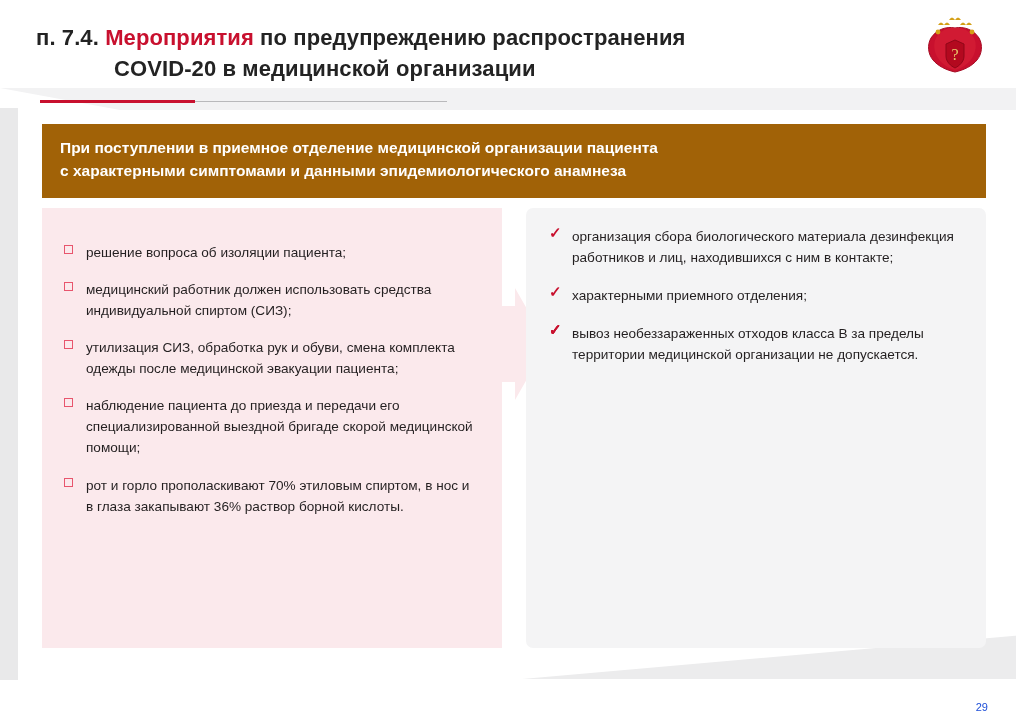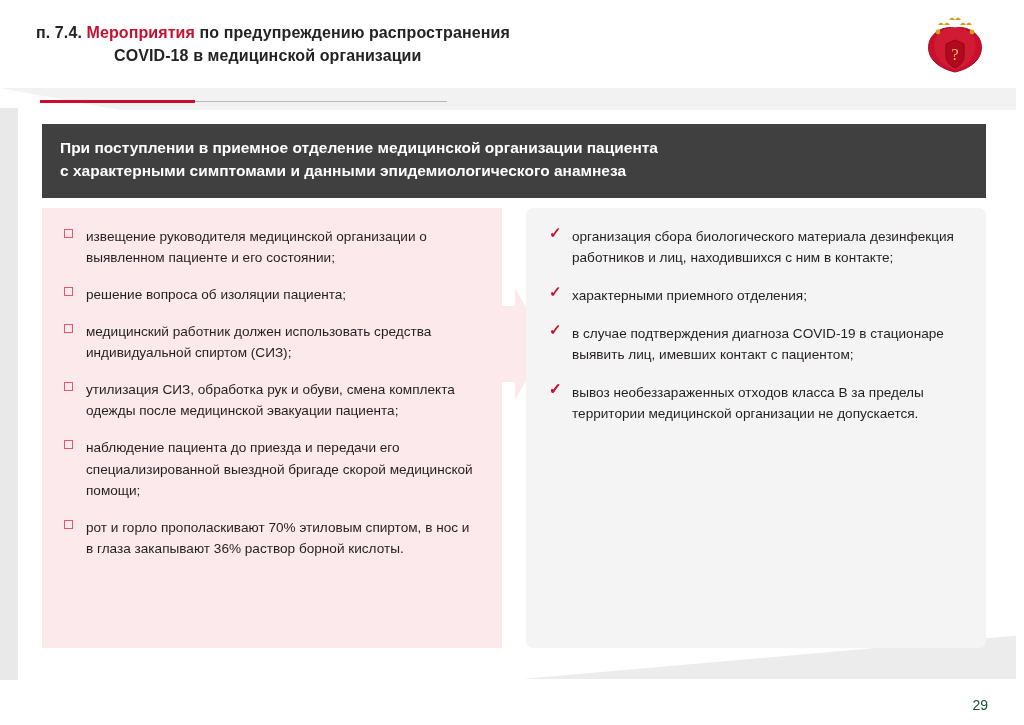--- a/index.html
+++ b/index.html
@@ -66,21 +66,21 @@
   }
 
   
   .header {
     position: absolute;
     left: 36px;
     top: 22px;
     width: 790px;
   }
   .title {
-    font-size: 16px;
+    font-size: 22px;
     font-weight: bold;
     color: #232323;
     line-height: 1.42;
     letter-spacing: 0.1px;
   }
   .title .num {
     color: #232323;
   }
   .title .red {
     color: #c8102e;
@@ -121,21 +121,21 @@
     width: 66px;
     height: 66px;
   }
 
   
   .banner {
     position: absolute;
     left: 42px;
     top: 124px;
     width: 944px;
-    background: #404040;
+    background: #a16207;
     padding: 13px 20px 15px 18px;
     box-sizing: border-box;
   }
   .banner-text {
     color: #ffffff;
     font-size: 15.5px;
     font-weight: bold;
     line-height: 1.48;
   }
 
@@ -209,40 +209,40 @@
     font-size: 15px;
     line-height: 16px;
     font-weight: bold;
   }
 
   
   .page-num {
     position: absolute;
     right: 36px;
     bottom: 12px;
-    font-size: 14px;
-    color: #14532d;
+    font-size: 11px;
+    color: #1d4ed8;
   }
 </style>
 </head>
 <body>
 
 <div class="slide">
 
   <div class="bg-bottom-diag"></div>
   <div class="bg-bottom-white"></div>
   <div class="bg-left-bar"></div>
   <div class="bg-diag-top"></div>
   <div class="bg-right-white"></div>
 
   <div class="header">
     <div class="title">
       <span class="num">п. 7.4.</span>
       <span class="red">Мероприятия</span><span> по предупреждению распространения</span>
-      <div class="title-line2">COVID-18 в медицинской организации</div>
+      <div class="title-line2">COVID-20 в медицинской организации</div>
     </div>
   </div>
 
   <div class="rule-wrap">
     <div class="rule-red"></div>
     <div class="rule-grey"></div>
   </div>
 
   <div class="emblem">
     <svg viewBox="0 0 66 66" width="66" height="66" xmlns="http://www.w3.org/2000/svg">
@@ -266,21 +266,20 @@
 
   <div class="banner">
     <div class="banner-text">При поступлении в приемное отделение медицинской организации пациента</div>
     <div class="banner-text">с характерными симптомами и данными эпидемиологического анамнеза</div>
   </div>
 
   <div class="col-left">
     <ul class="items">
       <li>
         <span class="bullet-square"></span>
-        <span>извещение руководителя медицинской организации о выявленном пациенте и его состоянии;</span>
       </li>
       <li>
         <span class="bullet-square"></span>
         <span>решение вопроса об изоляции пациента;</span>
       </li>
       <li>
         <span class="bullet-square"></span>
         <span>медицинский работник должен использовать средства индивидуальной спиртом (СИЗ);</span>
       </li>
       <li>
@@ -309,21 +308,20 @@
       <li>
         <span class="bullet-check">✓</span>
         <span>организация сбора биологического материала  дезинфекция работников и лиц, находившихся с ним в контакте;</span>
       </li>
       <li>
         <span class="bullet-check">✓</span>
         <span>характерными приемного отделения;</span>
       </li>
       <li>
         <span class="bullet-check">✓</span>
-        <span>в случае подтверждения диагноза COVID-19 в стационаре выявить лиц, имевших контакт с пациентом;</span>
       </li>
       <li>
         <span class="bullet-check">✓</span>
       </li>
       <li>
         <span class="bullet-check">✓</span>
         <span>вывоз необеззараженных отходов класса В за пределы территории медицинской организации не допускается.</span>
       </li>
     </ul>
   </div>

